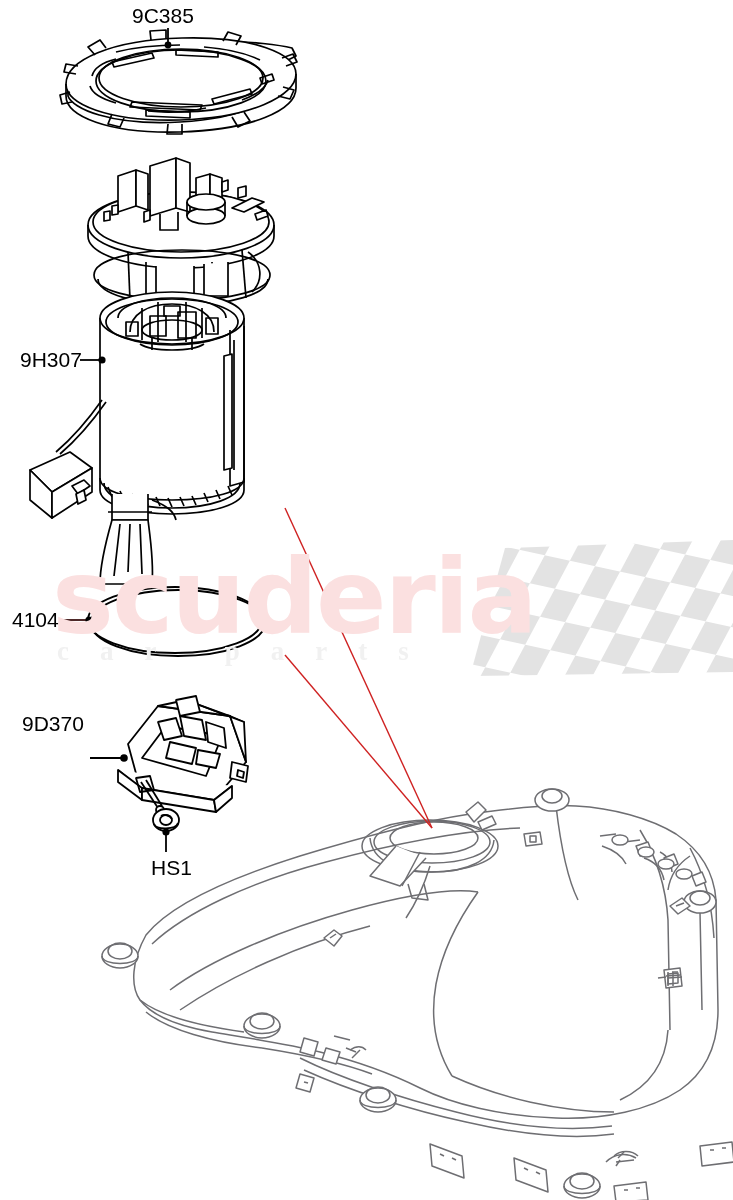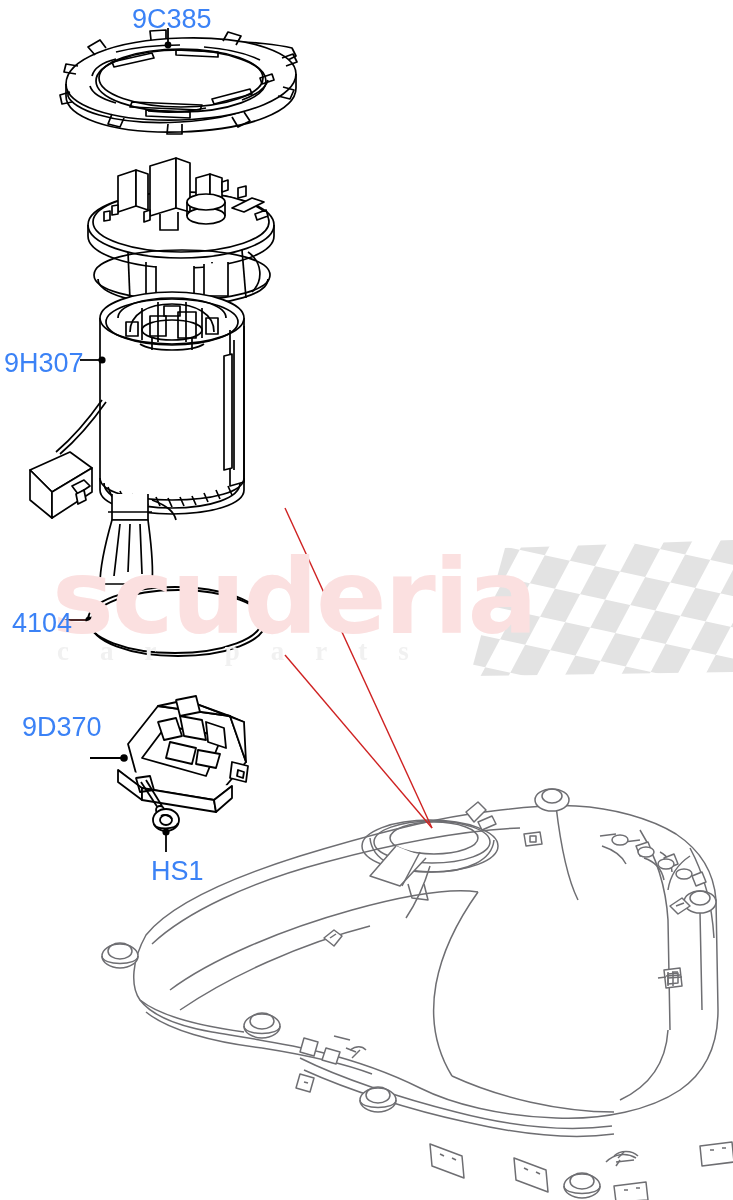--- a/index.html
+++ b/index.html
@@ -47,27 +47,27 @@
     letter-spacing: 31px;
     left: 57px;
     top: 638px;
     line-height: 1;
     user-select: none;
     white-space: nowrap;
   }
   .part-label {
     position: absolute;
     font-family: "Liberation Sans", sans-serif;
-    font-size: 27px;
-    color: #3b82f6;
+    font-size: 21px;
+    color: #000000;
     white-space: nowrap;
     user-select: none;
   }
   #label-9c385 { left: 132px; top: 4px; }
-  #label-9h307 { left: 4px;   top: 348px; }
+  #label-9h307 { left: 20px;   top: 348px; }
   #label-9417  { left: 12px;  top: 608px; }
   #label-9d370 { left: 22px;  top: 712px; }
   #label-hs1   { left: 151px; top: 856px; }
 </style>
 </head>
 <body>
 
 <div id="diagram-root">
 
   <svg id="diagram-svg" viewBox="0 0 733 1200">

